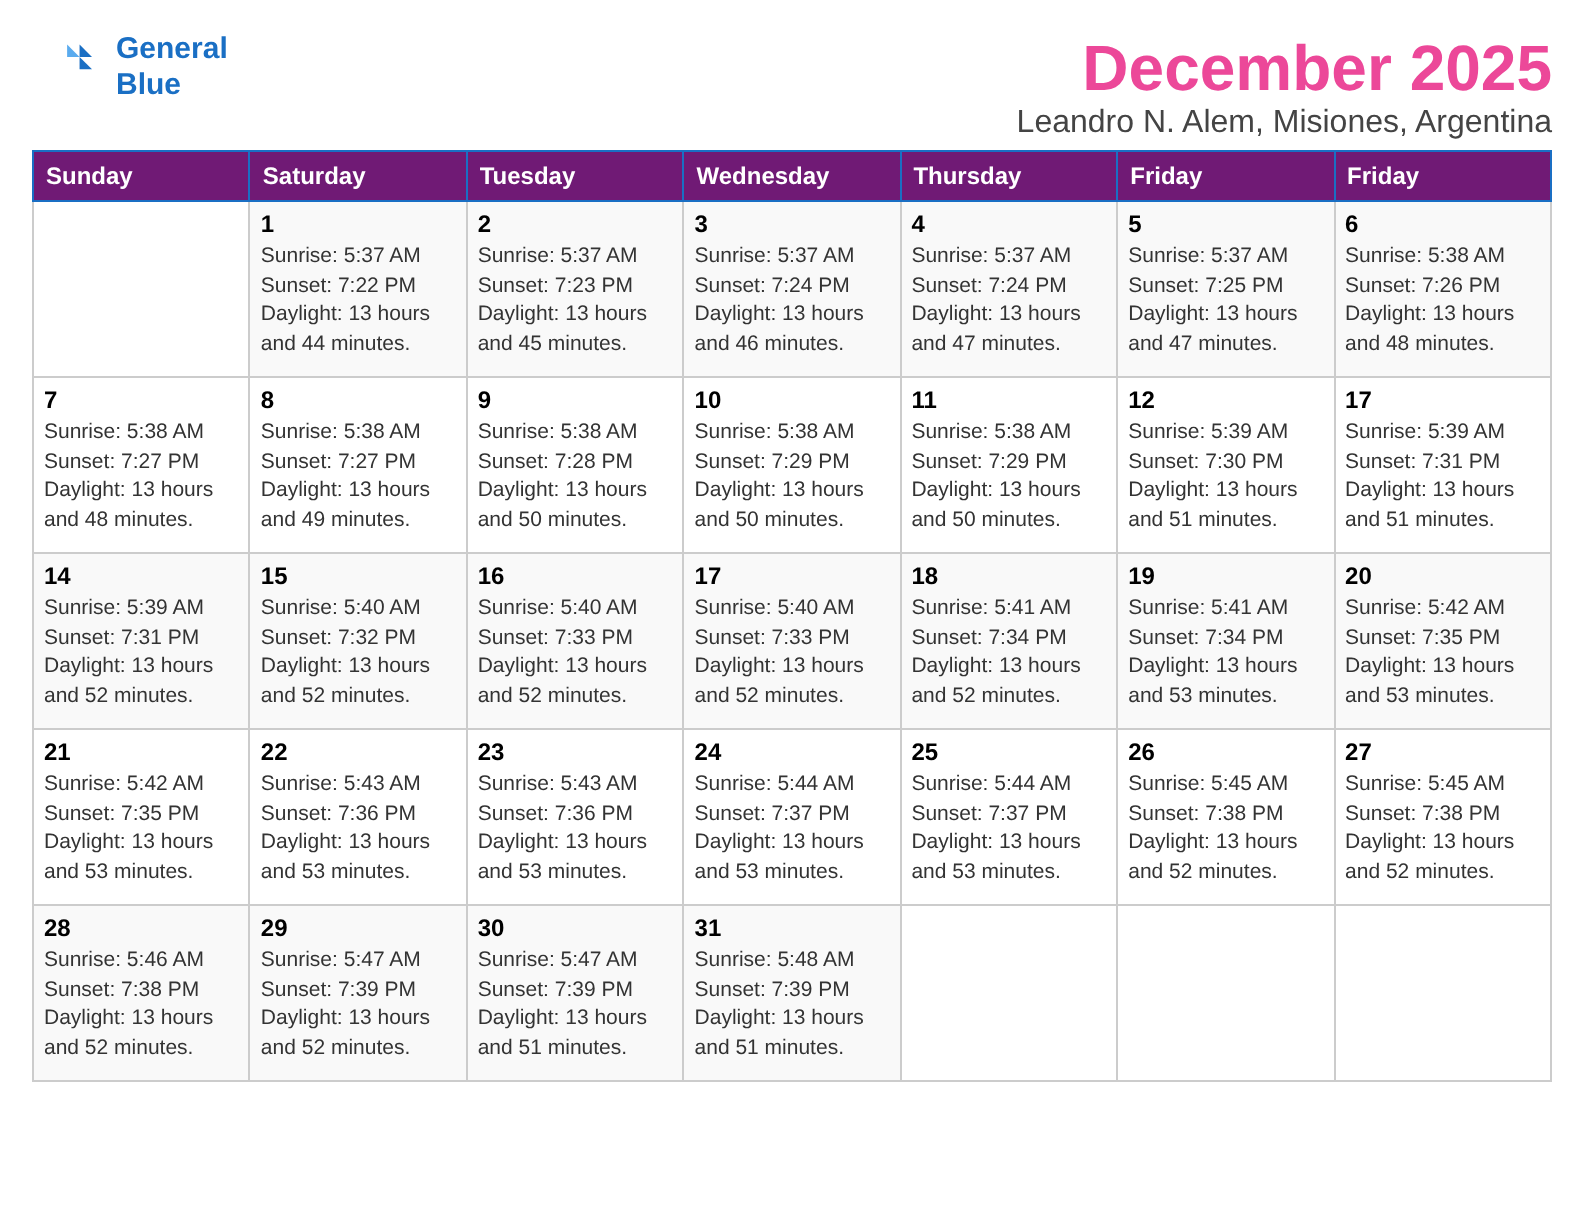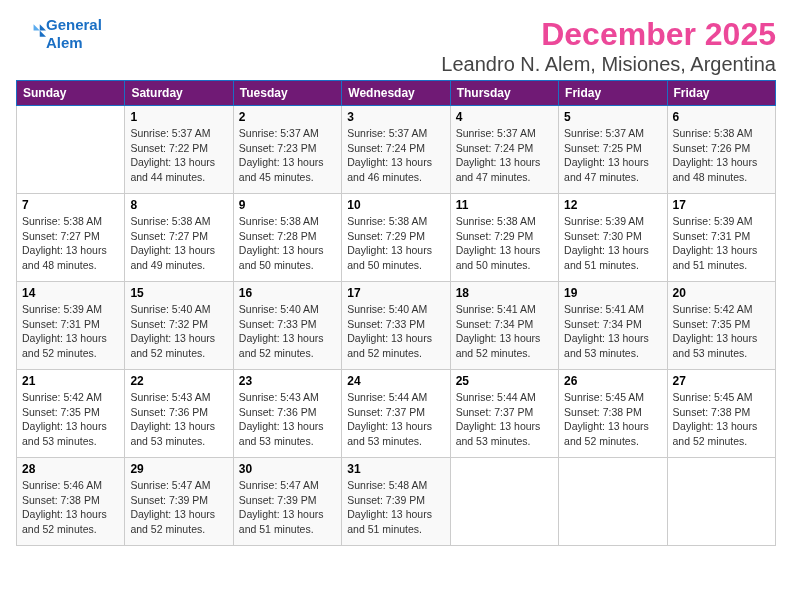--- a/index.html
+++ b/index.html
@@ -11,22 +11,22 @@
       padding: 16px;
     }
     .header {
       display: flex;
       justify-content: space-between;
       align-items: flex-start;
       margin-bottom: 4px;
     }
     .logo {
       display: flex;
-      align-items: center;
-      gap: 0;
+      align-items: flex-start;
+      gap: 12px;
     }
     .logo-text {
       font-size: 15px;
       font-weight: bold;
       line-height: 1.2;
       color: #000;
     }
     .logo-text span {
       color: #1a6fc4;
     }
@@ -37,21 +37,21 @@
     }
     .title-block {
       text-align: right;
     }
     .month-title {
       font-size: 32px;
       font-weight: bold;
       color: #ec4899;
     }
     .subtitle {
-      font-size: 20px;
+      font-size: 16px;
       color: #444;
     }
     table {
       width: 100%;
       border-collapse: collapse;
       font-size: 11px;
     }
     thead tr th {
       background: #701a75;
       color: #fff;
@@ -96,21 +96,21 @@
   <div class="logo">
     <div>
       <svg class="logo-icon" viewBox="0 0 36 36">
         <polygon points="28,8 36,16 28,16" fill="#1a6fc4"></polygon>
         <polygon points="28,16 36,24 28,24" fill="#1a6fc4"></polygon>
         <polygon points="20,8 28,16 20,16" fill="#5aabee"></polygon>
       </svg>
     </div>
     <div class="logo-text">
       <div><span>General</span></div>
-      <div><span style="color:#1a6fc4">Alem</span></div>
+      <div><span style="color:#1a6fc4">Blue</span></div>
     </div>
   </div>
   <div class="title-block">
     <div class="month-title">December 2025</div>
     <div class="subtitle">Leandro N. Alem, Misiones, Argentina</div>
   </div>
 </div>
 
 <table>
   <thead>

